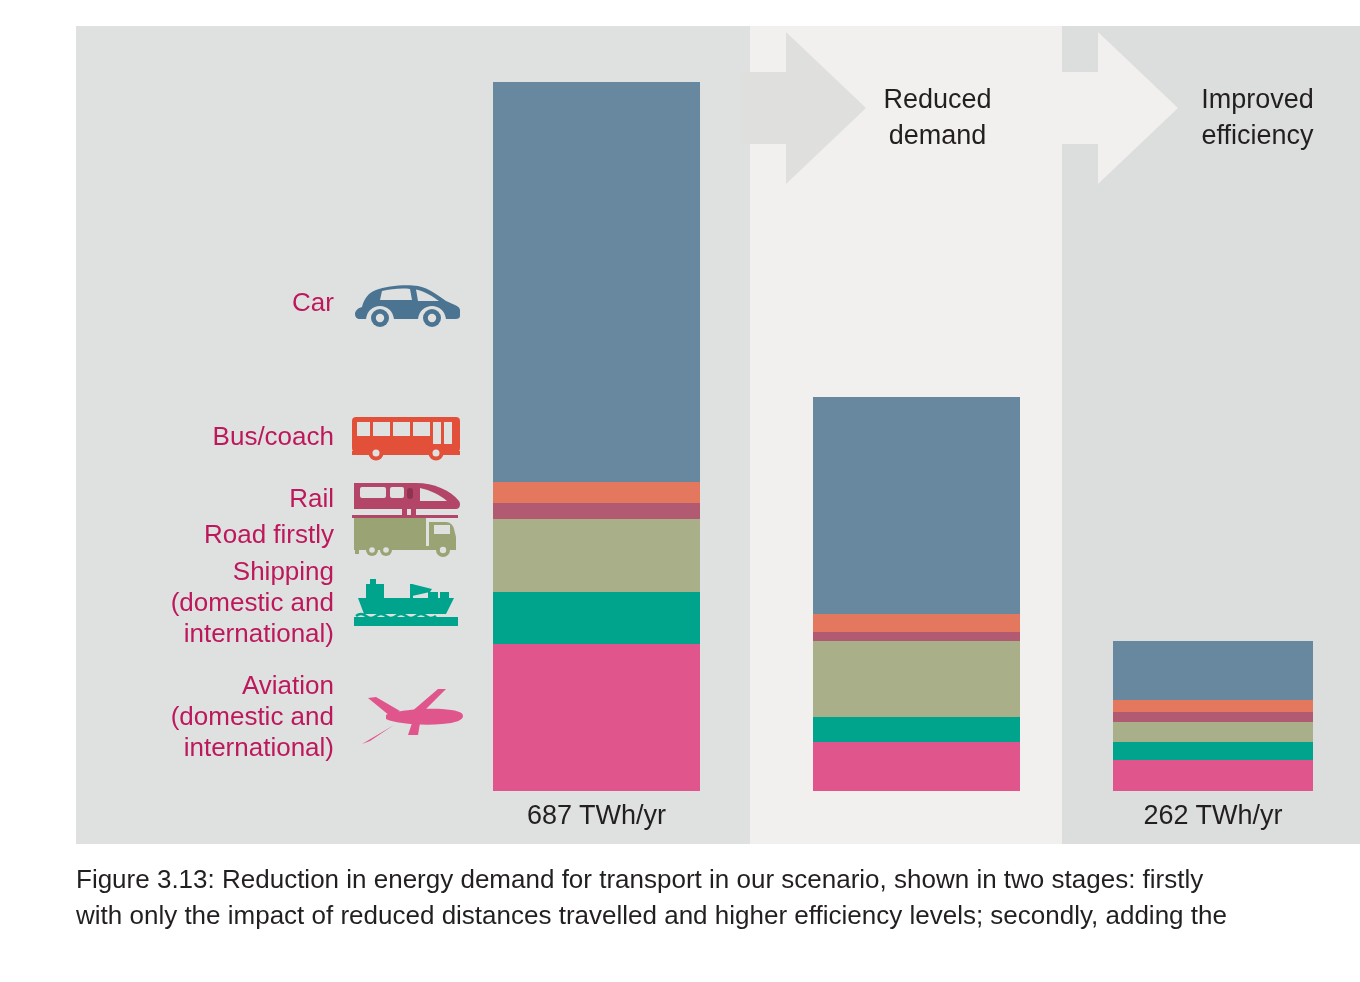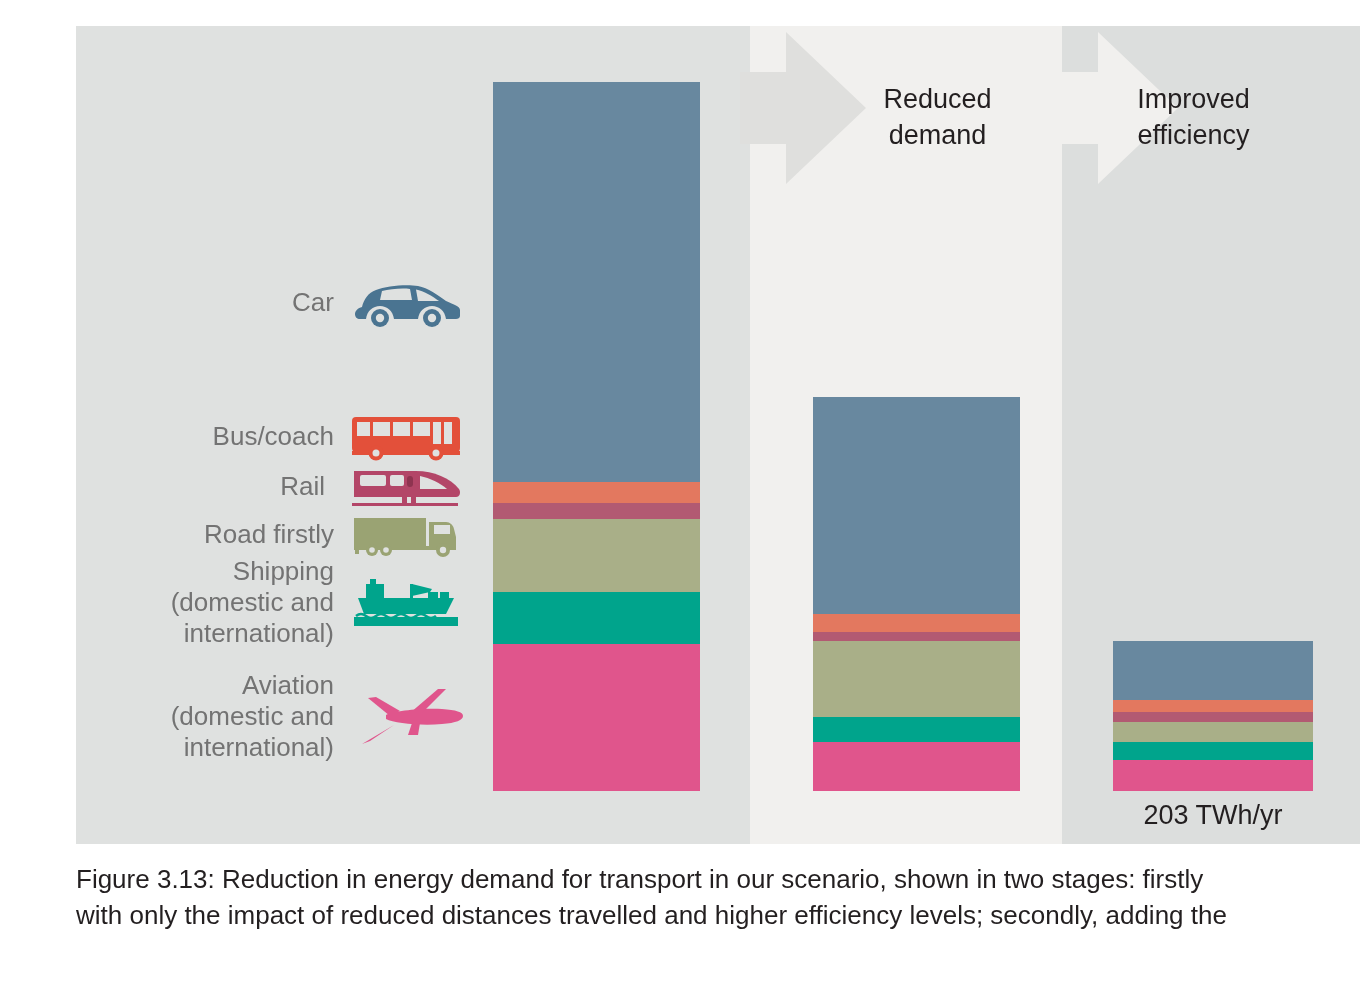--- a/index.html
+++ b/index.html
@@ -16,32 +16,32 @@
   
   .arrow{position:absolute;top:28px;height:160px;}
   .arrow svg{display:block;width:100%;height:100%;}
   #arrow-1{left:700px;width:128px;}
   #arrow-2{left:1012px;width:128px;}
 
   
   .stage-label{position:absolute;text-align:center;font-size:27px;line-height:1.33;color:#231f20;
                font-family:"Liberation Sans",sans-serif;}
   #stage-label-1{left:800px;top:82px;width:195px;}
-  #stage-label-2{left:1056px;top:82px;width:195px;}
+  #stage-label-2{left:1120px;top:82px;width:195px;}
 
   
   #legend{position:absolute;left:60px;top:272px;width:370px;}
   .legend-item{position:absolute;display:flex;align-items:center;justify-content:flex-end;width:370px;}
-  .legend-label{font-size:26px;line-height:1.2;color:#737373;text-align:right;padding-right:16px;white-space:pre-line;}
+  .legend-label{font-size:26px;line-height:1.2;color:#be185d;text-align:right;padding-right:16px;white-space:pre-line;}
   .legend-icon{width:120px;height:62px;flex:0 0 120px;display:flex;align-items:center;justify-content:flex-start;}
   .legend-icon svg{display:block;}
 
   #legend-item-car{top:0px;}
   #legend-item-bus{top:134px;justify-content:flex-end;}
-  #legend-item-rail{top:184px;gap:9px;}
+  #legend-item-rail{top:196px;}
   #legend-item-road{top:232px;}
   #legend-item-shipping{top:284px;}
   #legend-item-aviation{top:398px;}
 
   
   .bar{position:absolute;display:flex;flex-direction:column;}
   .seg{width:100%;}
   #bar-1{left:453px;top:82px;width:207px;height:709px;}
   #bar-2{left:773px;top:397px;width:207px;height:394px;}
   #bar-3{left:1073px;top:641px;width:200px;height:150px;}
@@ -213,20 +213,21 @@
 
   <div class="bar" id="bar-3">
     <div class="seg" style="background:#68889f;height:59px;"></div>
     <div class="seg" style="background:#e3785f;height:12px;"></div>
     <div class="seg" style="background:#b25a72;height:10px;"></div>
     <div class="seg" style="background:#a9af88;height:20px;"></div>
     <div class="seg" style="background:#00a48c;height:18px;"></div>
     <div class="seg" style="background:#e0558c;height:31px;"></div>
   </div>
 
-  <div class="bar-value" id="bar-value-3">203 TWh/yr</div>
+  <div class="bar-value" id="bar-value-1">687 TWh/yr</div>
+  <div class="bar-value" id="bar-value-3">262 TWh/yr</div>
 
   <div id="caption">
     <span>Figure 3.13: Reduction in energy demand for transport in our scenario, shown in two stages: firstly</span>
     <span>with only the impact of reduced distances travelled and higher efficiency levels; secondly, adding the</span>
   </div>
 
 </div>
 
 </body></html>

